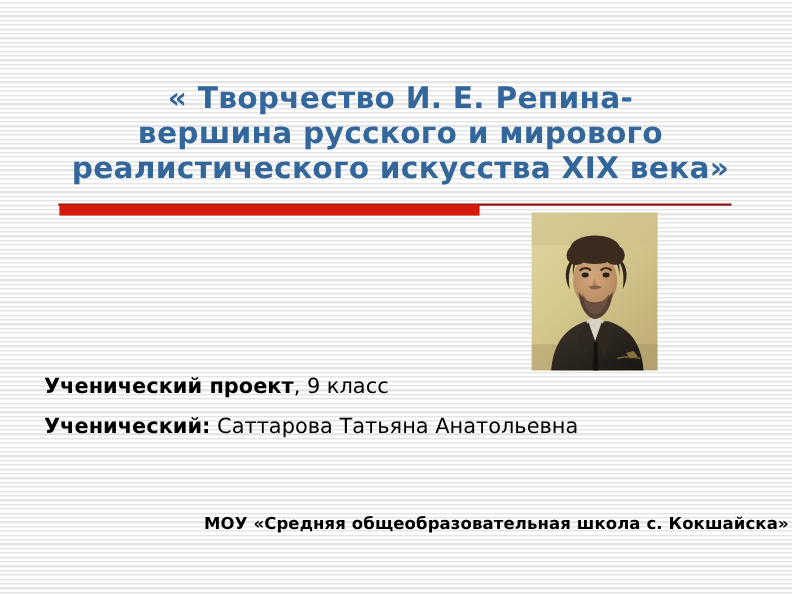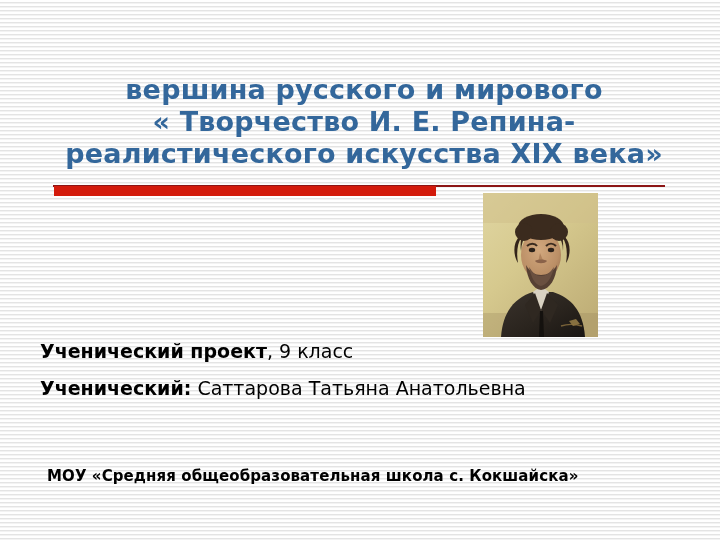--- a/index.html
+++ b/index.html
@@ -94,40 +94,41 @@
   .body-line .strong {
     font-weight: bold;
   }
   .body-line .normal {
     font-weight: normal;
   }
 
   
   #footer {
     position: absolute;
-    left: 47px;
+    left: 57px;
     top: 467px;
     width: 660px;
+    text-align: right;
   }
   #footer-text {
     font-size: 15px;
     font-weight: bold;
     color: #000000;
     white-space: nowrap;
     letter-spacing: 0.1px;
   }
 </style>
 </head>
 <body>
 
 <div id="slide">
 
   <div id="title-block">
+    <div class="title-line">« Творчество И. Е. Репина-</div>
     <div class="title-line">вершина русского и мирового</div>
-    <div class="title-line">« Творчество И. Е. Репина-</div>
     <div class="title-line">реалистического искусства XIX века»</div>
   </div>
 
   <div id="accent-thin-line"></div>
   <div id="accent-red-bar"></div>
 
   <div id="portrait">
     <svg width="115" height="144" viewBox="0 0 115 144" xmlns="http://www.w3.org/2000/svg">
       <defs>
         <linearGradient id="bgGrad" x1="0" y1="0" x2="0.8" y2="1">

